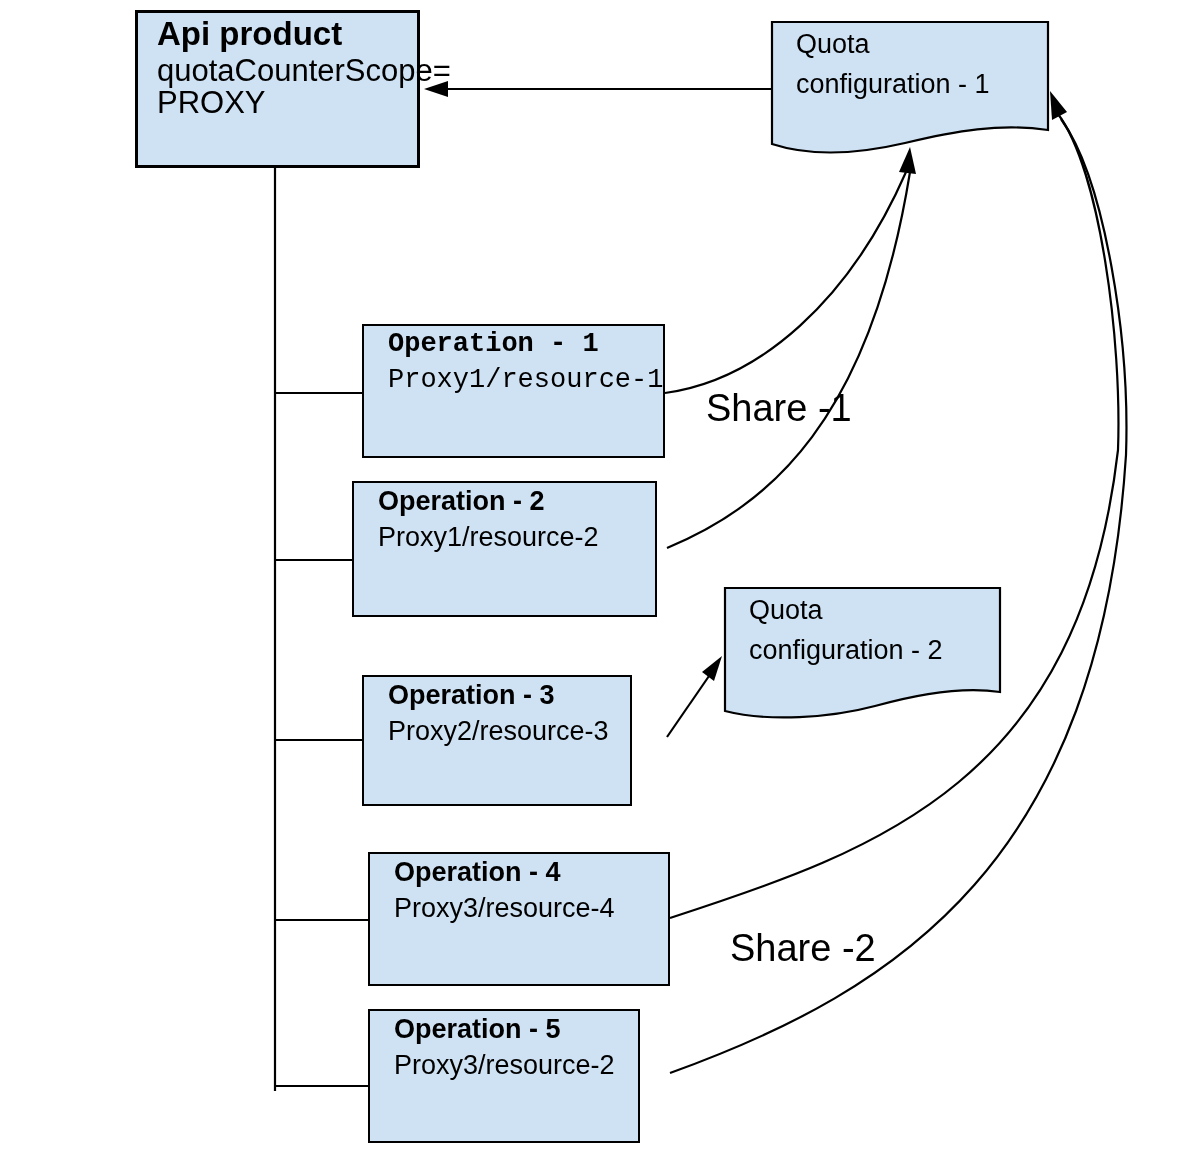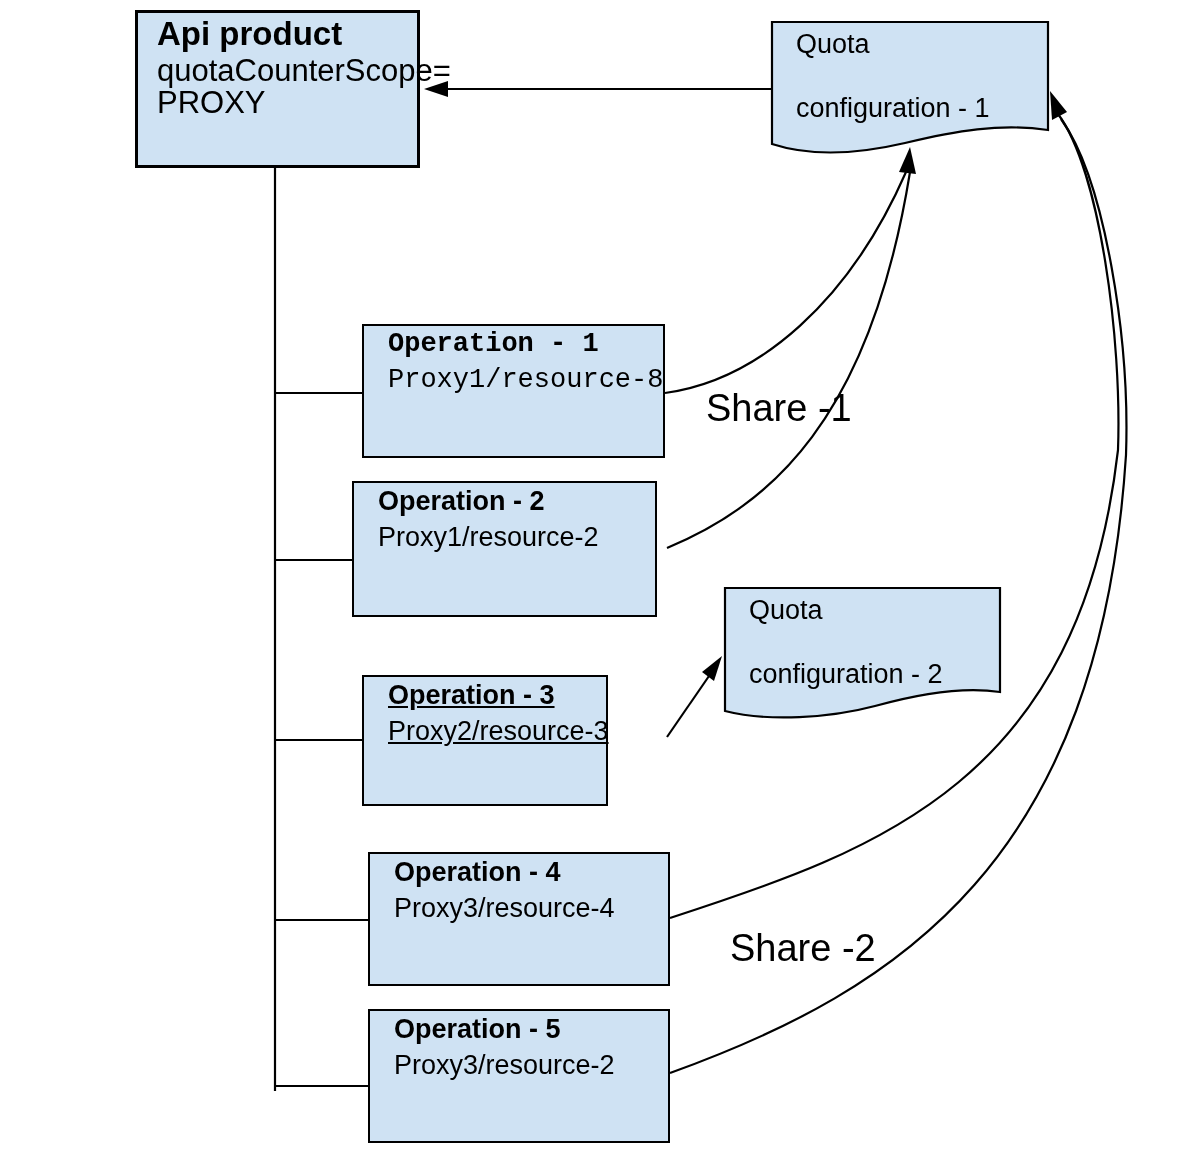--- a/index.html
+++ b/index.html
@@ -57,21 +57,21 @@
     font-size:27px;
     line-height:36px;
     white-space:nowrap;
   }
   .doc-label{
     position:absolute;
     z-index:2;
     box-sizing:border-box;
     display:flex;
     flex-direction:column;
-    justify-content:space-between;
+    justify-content:flex-start;
     background:transparent;
     border:none;
   }
   .doc-label .line{
     font-size:27px;
     line-height:40px;
     white-space:nowrap;
   }
   #api-product{
     left:135px;top:10px;width:285px;height:158px;
@@ -84,23 +84,23 @@
   }
   #api-product .sub{
     font-size:31px;
     line-height:32px;
   }
   .op-box{
     padding-left:24px;
   }
   #op-1{left:362px;top:324px;width:303px;height:134px;font-family:Liberation Mono, monospace;}
   #op-2{left:352px;top:481px;width:305px;height:136px;}
-  #op-3{left:362px;top:675px;width:246px;height:131px;text-decoration:underline;}
+  #op-3{left:362px;top:675px;width:270px;height:131px;}
   #op-4{left:368px;top:852px;width:302px;height:134px;}
-  #op-5{left:368px;top:1009px;width:302px;height:134px;}
+  #op-5{left:368px;top:1009px;width:272px;height:134px;}
   #qc1-label{left:772px;top:24px;width:276px;height:104px;padding-left:24px;}
   #qc2-label{left:725px;top:590px;width:275px;height:104px;padding-left:24px;}
   .edge-label{
     position:absolute;
     z-index:2;
     font-size:38px;
     line-height:44px;
     white-space:nowrap;
   }
   #share-1{left:706px;top:386px;}
@@ -140,21 +140,21 @@
   </svg>
 
   <div class="node" id="api-product">
     <div class="title">Api product</div>
     <div class="sub">quotaCounterScope=</div>
     <div class="sub">PROXY</div>
   </div>
 
   <div class="node op-box" id="op-1">
     <div class="title">Operation - 1</div>
-    <div class="sub">Proxy1/resource-8</div>
+    <div class="sub">Proxy1/resource-1</div>
   </div>
   <div class="node op-box" id="op-2">
     <div class="title">Operation - 2</div>
     <div class="sub">Proxy1/resource-2</div>
   </div>
   <div class="node op-box" id="op-3">
     <div class="title">Operation - 3</div>
     <div class="sub">Proxy2/resource-3</div>
   </div>
   <div class="node op-box" id="op-4">

